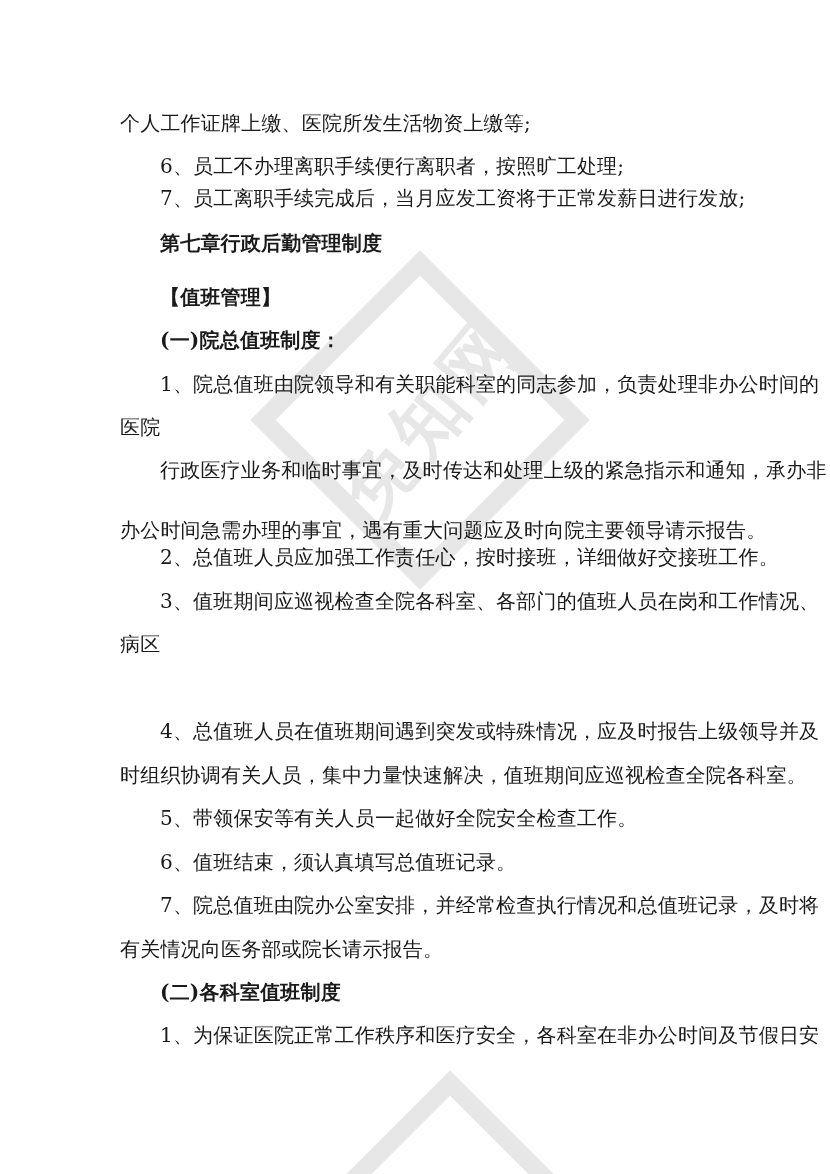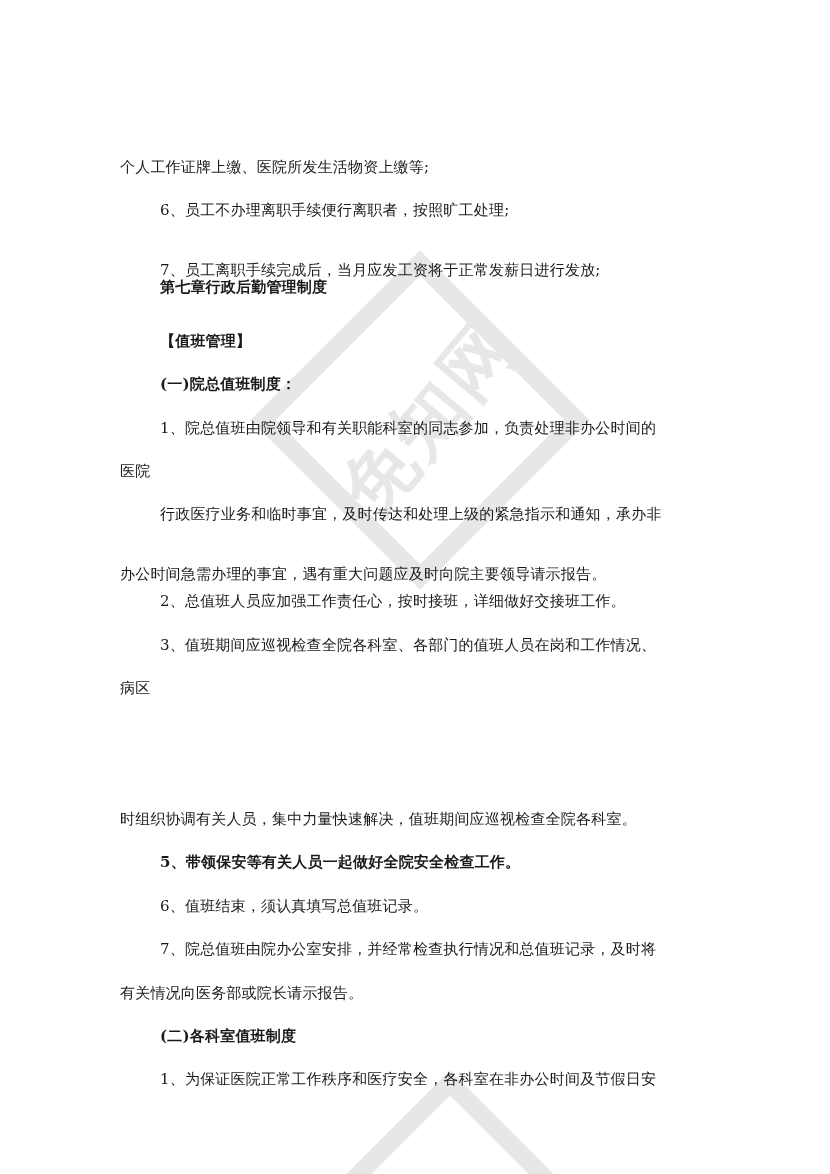--- a/index.html
+++ b/index.html
@@ -18,25 +18,24 @@
     .page {
       position: absolute;
       left: 0;
       top: 0;
       width: 830px;
       height: 1174px;
     }
     .line {
       position: absolute;
       left: 120px;
-      font-size: 15px;
+      font-size: 20px;
       line-height: 20px;
       white-space: nowrap;
       letter-spacing: 0.2px;
-      margin-top: 44px;
     }
     .line.indent {
       left: 160px;
     }
     .line.bold {
       font-weight: bold;
     }
     .watermark {
       position: absolute;
       pointer-events: none;
@@ -74,32 +73,33 @@
     <div class="diamond"></div>
     <div class="wm-text">免知网</div>
   </div>
 
   <div class="watermark" style="left:330px; top:1120px;">
     <div class="diamond"></div>
   </div>
 
   <div class="line" style="top:113px;">个人工作证牌上缴、医院所发生活物资上缴等;</div>
   <div class="line indent" style="top:156px;">6、员工不办理离职手续便行离职者，按照旷工处理;</div>
-  <div class="line indent" style="top:216px;">7、员工离职手续完成后，当月应发工资将于正常发薪日进行发放;</div>
+  <div class="line indent" style="top:188px;">7、员工离职手续完成后，当月应发工资将于正常发薪日进行发放;</div>
   <div class="line indent bold" style="top:233px;">第七章行政后勤管理制度</div>
   <div class="line indent bold" style="top:287px;">【值班管理】</div>
   <div class="line indent bold" style="top:330px;text-align:center;">(一)院总值班制度：</div>
   <div class="line indent" style="top:374px;">1、院总值班由院领导和有关职能科室的同志参加，负责处理非办公时间的</div>
   <div class="line" style="top:417px;">医院</div>
   <div class="line indent" style="top:460px;">行政医疗业务和临时事宜，及时传达和处理上级的紧急指示和通知，承办非</div>
   <div class="line" style="top:520px;">办公时间急需办理的事宜，遇有重大问题应及时向院主要领导请示报告。</div>
   <div class="line indent" style="top:547px;">2、总值班人员应加强工作责任心，按时接班，详细做好交接班工作。</div>
   <div class="line indent" style="top:591px;">3、值班期间应巡视检查全院各科室、各部门的值班人员在岗和工作情况、</div>
   <div class="line" style="top:634px;">病区</div>
+  <div class="line indent" style="top:721px;">4、总值班人员在值班期间遇到突发或特殊情况，应及时报告上级领导并及</div>
   <div class="line" style="top:765px;">时组织协调有关人员，集中力量快速解决，值班期间应巡视检查全院各科室。</div>
-  <div class="line indent" style="top:808px;font-weight:bold;">5、带领保安等有关人员一起做好全院安全检查工作。</div>
+  <div class="line indent" style="top:808px;">5、带领保安等有关人员一起做好全院安全检查工作。</div>
   <div class="line indent" style="top:852px;">6、值班结束，须认真填写总值班记录。</div>
   <div class="line indent" style="top:895px;">7、院总值班由院办公室安排，并经常检查执行情况和总值班记录，及时将</div>
   <div class="line" style="top:939px;">有关情况向医务部或院长请示报告。</div>
   <div class="line indent bold" style="top:982px;">(二)各科室值班制度</div>
   <div class="line indent" style="top:1025px;">1、为保证医院正常工作秩序和医疗安全，各科室在非办公时间及节假日安</div>
 
 </div>
 
 </body></html>

